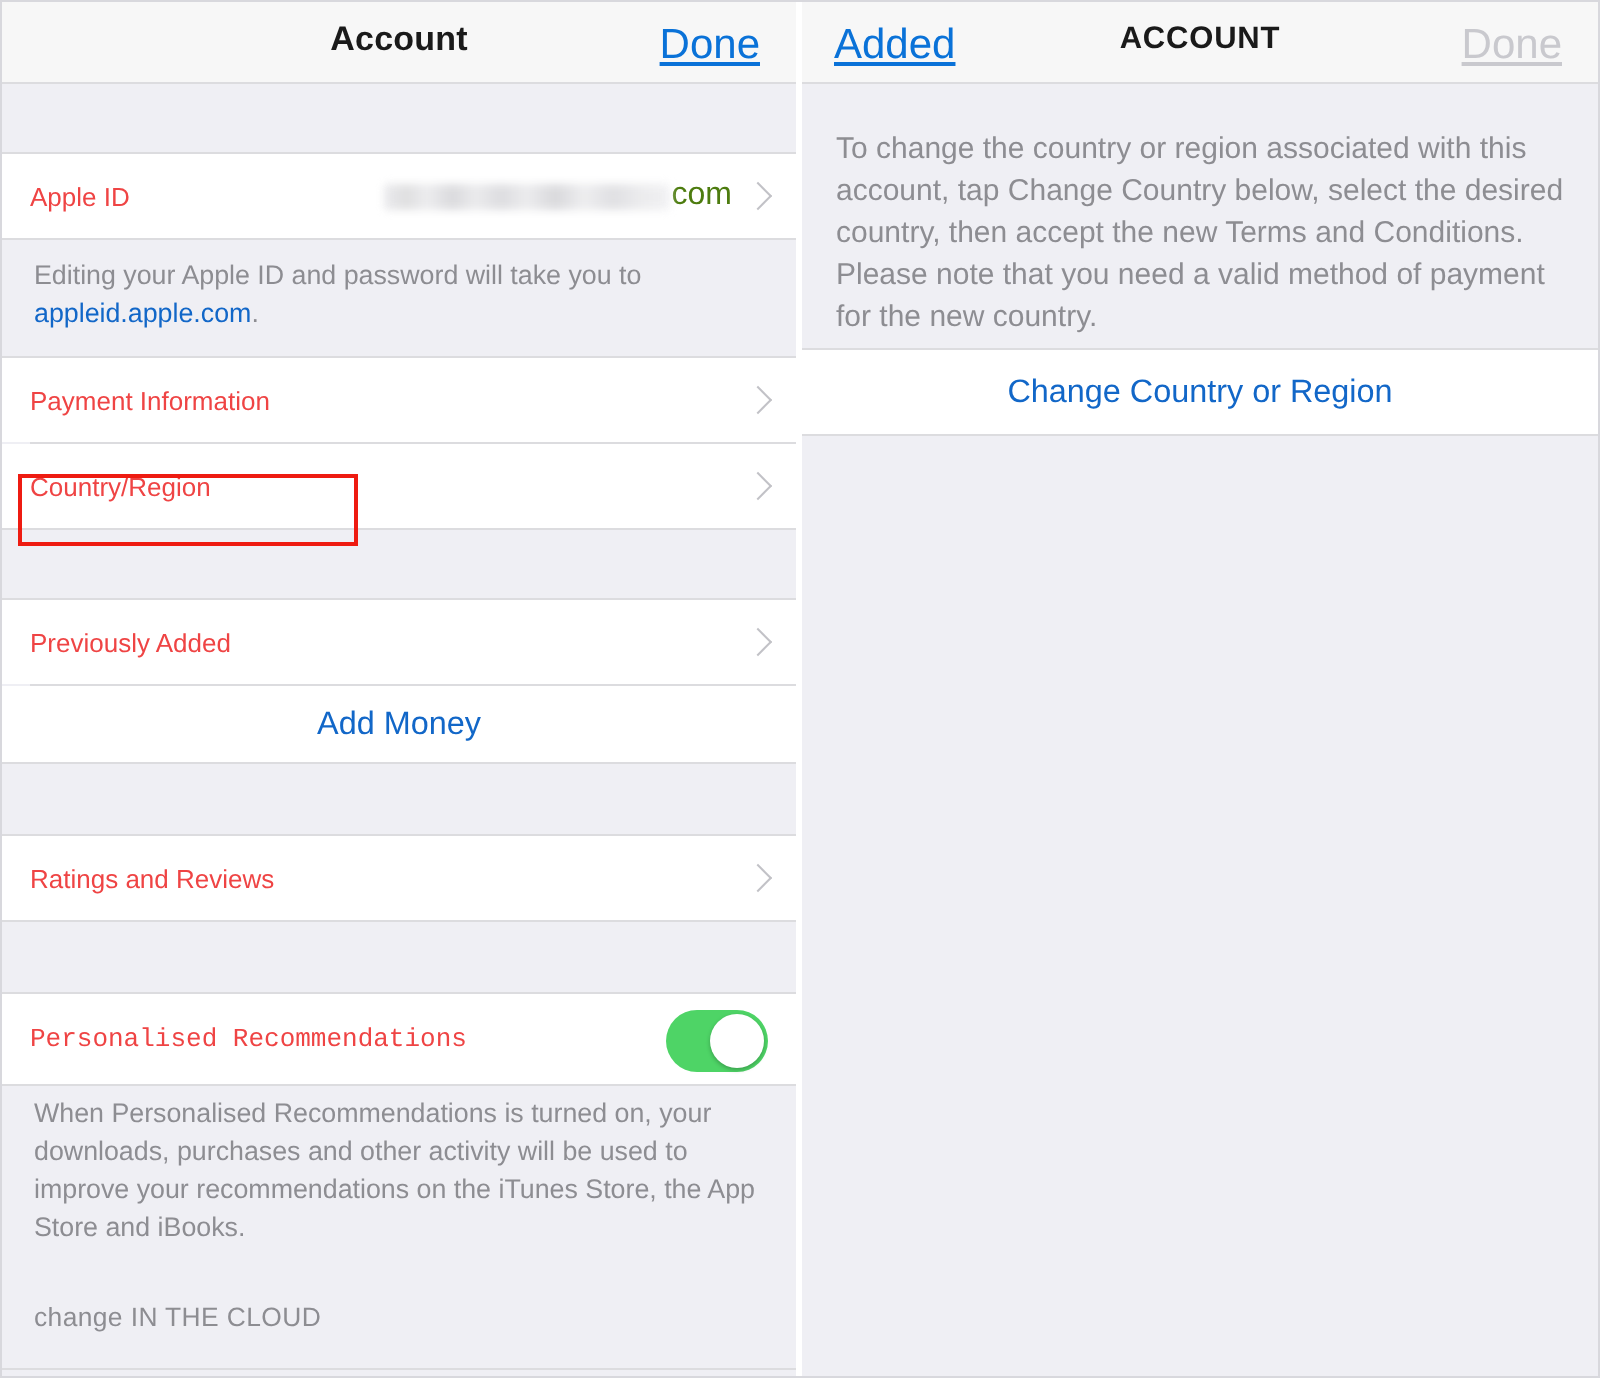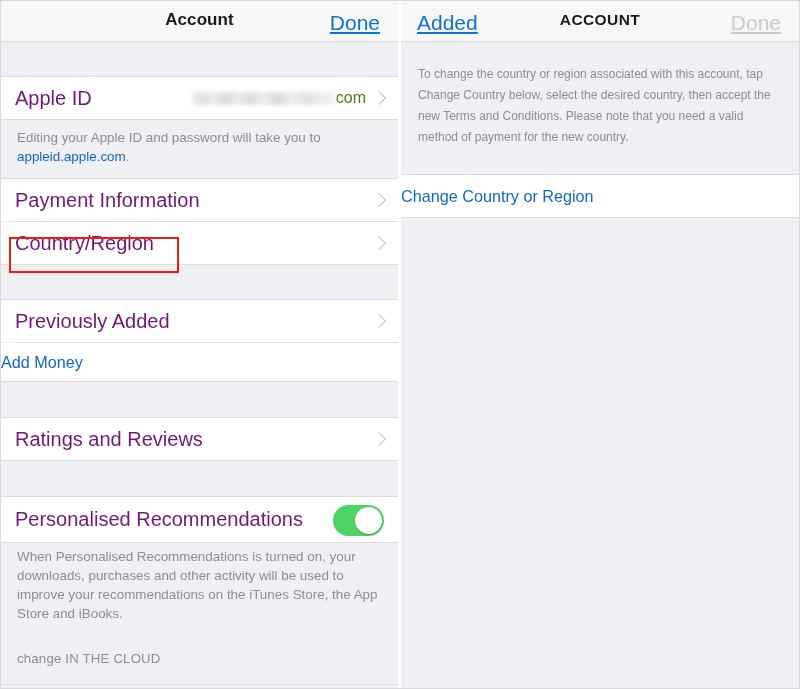--- a/index.html
+++ b/index.html
@@ -94,22 +94,22 @@
     position: relative;
     background: #ffffff;
     height: 42px;
     display: flex;
     align-items: center;
     padding: 0 14px;
     box-sizing: border-box;
     cursor: pointer;
   }
   .row-label {
-    font-size: 20px;
-    color: #701a75;
+    font-size: 13px;
+    color: #ef4444;
     flex: 0 0 auto;
   }
   .row-sep {
     height: 1px;
     background: #dcdcdf;
     margin-left: 14px;
   }
 
   .chevron {
     position: absolute;
@@ -168,20 +168,21 @@
     padding: 0 16px;
   }
 
   
   .action-row {
     position: relative;
     background: #ffffff;
     height: 38px;
     display: flex;
     align-items: center;
+    justify-content: center;
     cursor: pointer;
   }
   .action-row .action-label {
     font-size: 16.2px;
     color: #1267c8;
   }
   .action-row.tall { height: 42px; }
 
   
   .toggle {
@@ -214,21 +215,21 @@
     pointer-events: none;
     background: transparent;
   }
   #redbox-country { left: 8px;   top: 236px; width: 170px; height: 36px; }
 
   
   .right-note {
     background: #efeff4;
     border-bottom: 1px solid #dcdcdf;
     padding: 22px 17px 18px 17px;
-    font-size: 12px;
+    font-size: 15px;
     line-height: 21px;
     color: #8d8d92;
     box-sizing: border-box;
   }
   .right-fill {
     background: #efeff4;
     border-top: 1px solid #dcdcdf;
     height: 100%;
   }
 </style>
@@ -284,21 +285,21 @@
 
     <div class="spacer top-line" style="height:37px;"></div>
 
     <div class="row">
       <span class="row-label">Ratings and Reviews</span>
       <span class="chevron"></span>
     </div>
 
     <div class="spacer top-line" style="height:37px;"></div>
 
-    <div class="row" style="height:45px;">
+    <div class="row" style="height:45px;font-family:Liberation Mono, monospace;">
       <span class="row-label">Personalised Recommendations</span>
       <span class="toggle">
         <span class="knob"></span>
       </span>
     </div>
 
     <div class="note" style="border-top:1px solid #dcdcdf;padding-top:4px;padding-bottom:4px;">
       <span>When Personalised Recommendations is turned on, your downloads, purchases and other activity will be used to improve your recommendations on the iTunes Store, the App Store and iBooks.</span>
     </div>
 

